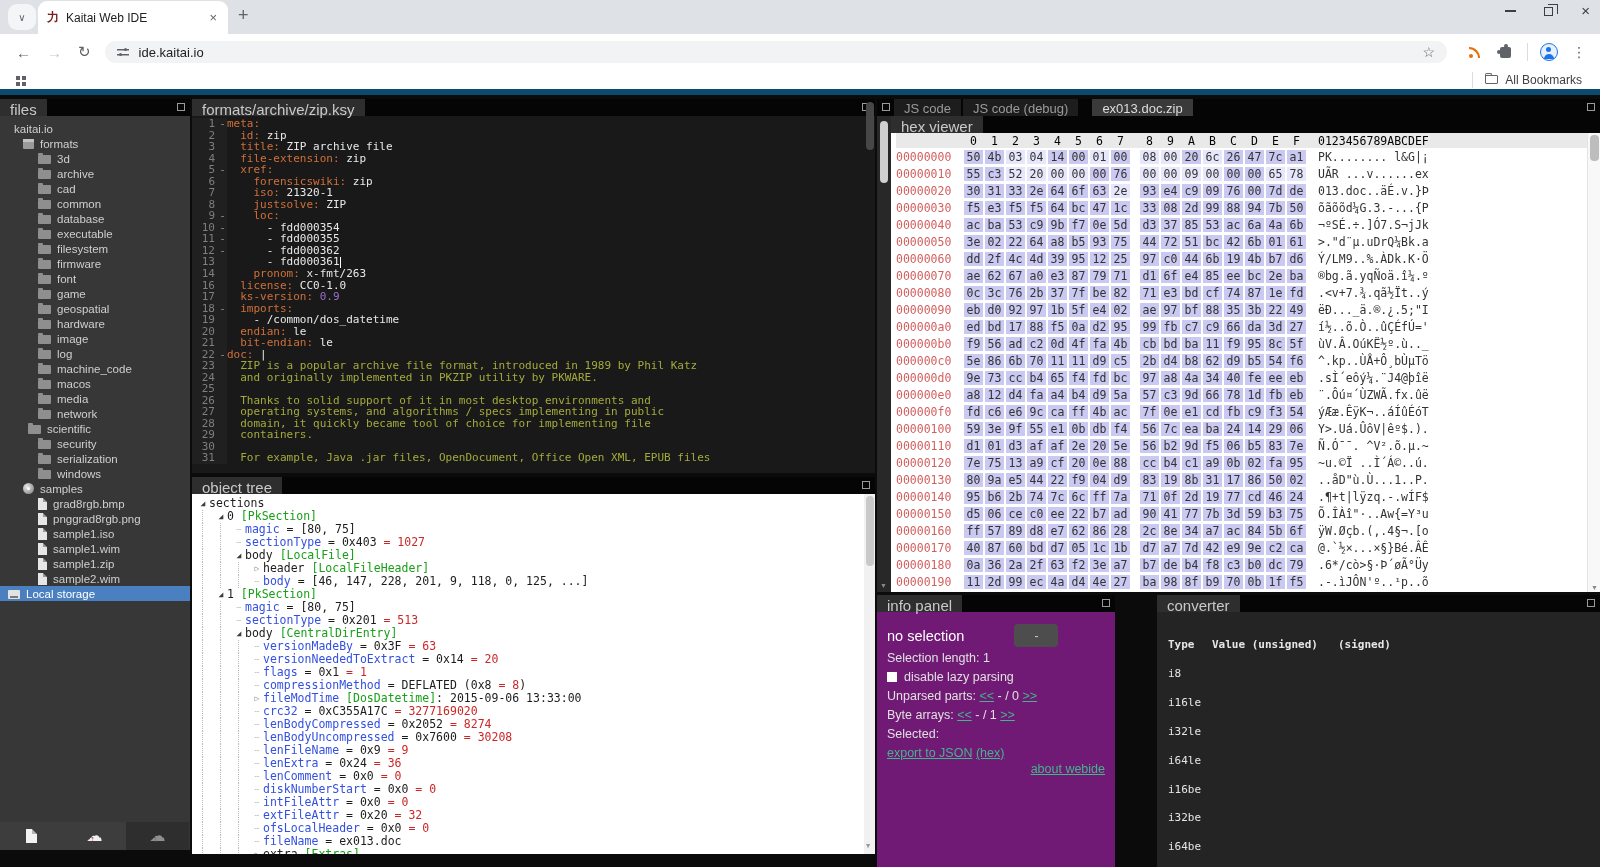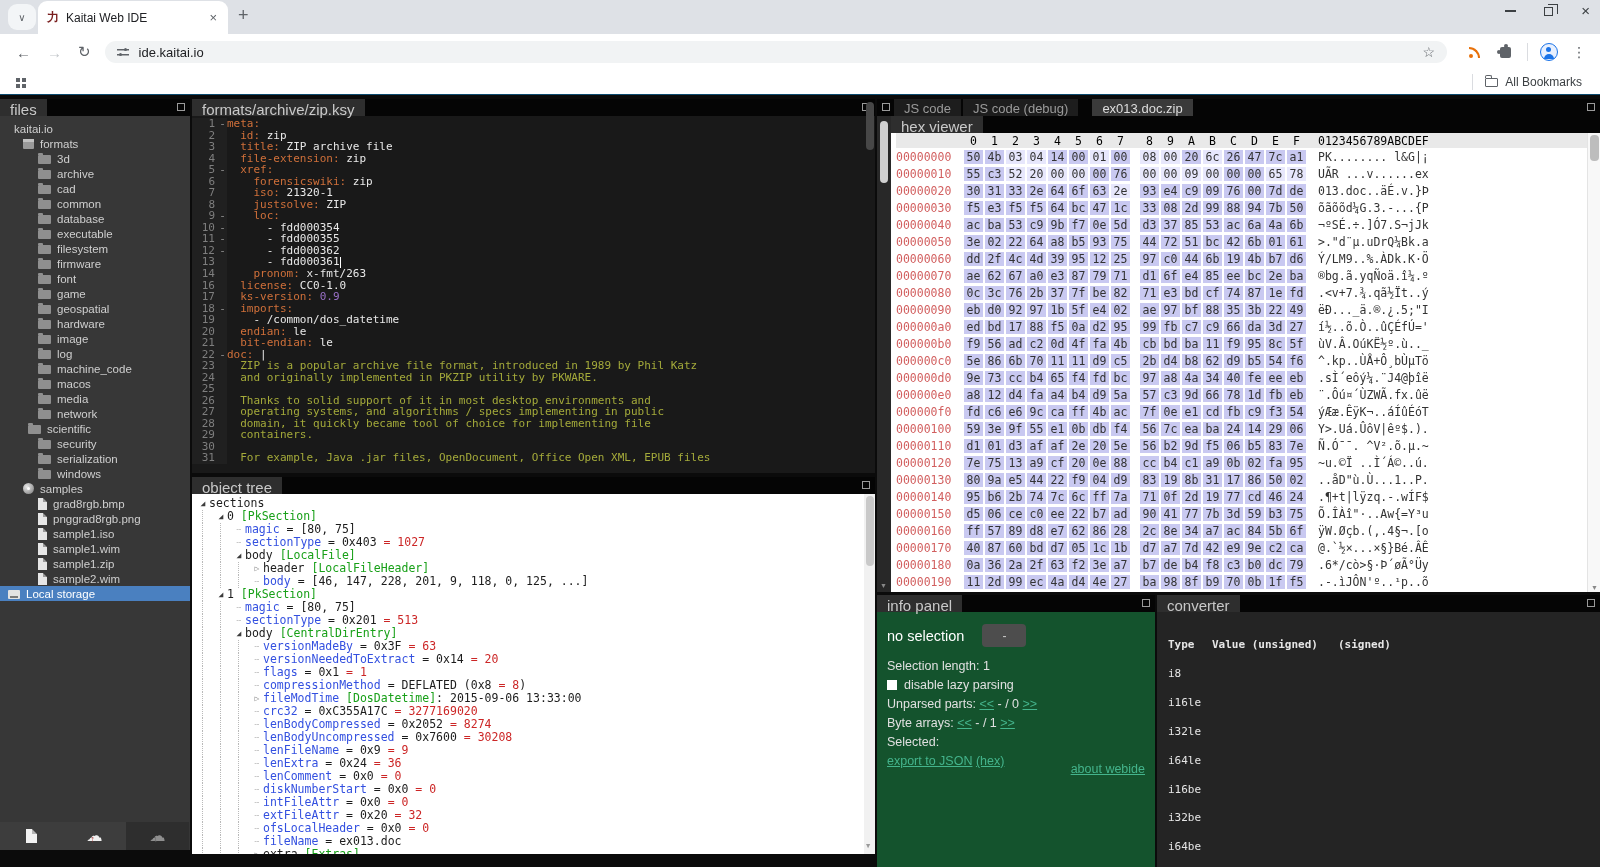--- a/index.html
+++ b/index.html
@@ -39,21 +39,21 @@
   .rss::after { content:""; position:absolute; left:2px; bottom:2px; width:9px; height:9px;
                 border:2.6px solid #e8710a; border-left:none; border-bottom:none; border-radius:0 100% 0 0; }
   .ext { width:11px; height:11px; border-radius:2px; background:#5f6368; position:relative; margin-left:18px; }
   .ext::before { content:""; position:absolute; top:-3px; left:3.5px; width:4px; height:4px; border-radius:50%; background:#5f6368; }
   .ext::after { content:""; position:absolute; left:-3px; top:3.5px; width:4px; height:4px; border-radius:50%; background:#5f6368; }
   .tsep { width:1px; height:18px; background:#dadce0; margin:0 12px 0 16px; }
   .avatar { width:18px; height:18px; border-radius:50%; border:1.6px solid #1a73e8; background:#e8f0fe; position:relative; }
   .avatar::before { content:""; position:absolute; top:2.5px; left:5px; width:5px; height:5px; border-radius:50%; background:#1a73e8; }
   .avatar::after { content:""; position:absolute; bottom:1px; left:2.5px; width:10px; height:5px; border-radius:5px 5px 0 0; background:#1a73e8; }
   .kebab { color:#5f6368; font-size:14px; margin:0 14px 0 14px; }
-  .bookmarks { height:25px; background:#fff; display:flex; align-items:center; border-bottom:1px solid #0c4a6e; }
+  .bookmarks { height:25px; background:#fff; display:flex; align-items:center; border-bottom:6px solid #0c4a6e; }
   .grid4 { width:4px; height:4px; background:#5f6368; box-shadow:6px 0 #5f6368, 0 6px #5f6368, 6px 6px #5f6368;
            margin:0 0 4px 16px; }
   .bm-right { margin-left:auto; display:flex; align-items:center; }
   .bsep { width:1px; height:16px; background:#dadce0; margin-right:12px; }
   .bfolder { width:13px; height:9px; border:1.3px solid #5f6368; border-radius:1px; position:relative; margin-right:7px; }
   .bfolder::before { content:""; position:absolute; top:-3.4px; left:-1.3px; width:5px; height:2px;
                      border:1.3px solid #5f6368; border-bottom:none; border-radius:2px 2px 0 0; }
   .bm-label { font-size:12px; color:#3c4043; margin-right:18px; }
 
   
@@ -133,23 +133,23 @@
   .hoff { display:inline-block; width:68px; color:#d25f5f; flex:none; }
   .hb { display:inline-block; width:19px; text-align:center; margin-right:2px; flex:none; }
   .hb.g8 { margin-left:8px; }
   .hb.h1 { background:#e7e7fc; } .hb.h2 { background:#c9c9f1; }
   .hascii { margin-left:10px; white-space:pre; }
   .hex-rscroll { position:absolute; right:0; top:0; bottom:0; width:13px; background:#f8f8f8; border-left:1px solid #e4e4e4; }
   .hr-thumb { position:absolute; top:2px; left:2px; width:9px; height:26px; background:#bdbdbd; border-radius:4px; }
   .hr-down { position:absolute; bottom:1px; left:3px; font-size:7px; color:#888; }
 
   
-  .p-info { position:absolute; left:877px; top:500px; width:278px; height:272px; background:#14532d; }
+  .p-info { position:absolute; left:877px; top:500px; width:238px; height:272px; background:#701a75; }
   .info-body { position:relative; padding:12px 10px 0 10px; color:#e0e0e0; font-size:12.5px; height:255px; }
-  .nosel-row { display:flex; align-items:center; margin-bottom:12px; }
+  .nosel-row { display:flex; align-items:center; margin-bottom:4px;gap:32px; }
   .nosel { font-size:14.5px; color:#fff; }
   .nosel-btn { margin-left:18px; width:44px; height:23px; background:#4d4d4d; border:none; border-radius:4px;
                color:#ccc; font-size:12px; }
   .info-line { margin-bottom:5px; }
   .chk { display:inline-block; width:10px; height:10px; background:#fff; margin-right:7px; vertical-align:-1px; }
   .glink { color:#44b48c; text-decoration:underline; }
   .about { position:absolute; right:10px; top:150px; }
 
   
   .p-conv { position:absolute; left:1157px; top:500px; right:0; height:272px; background:#242424; }

